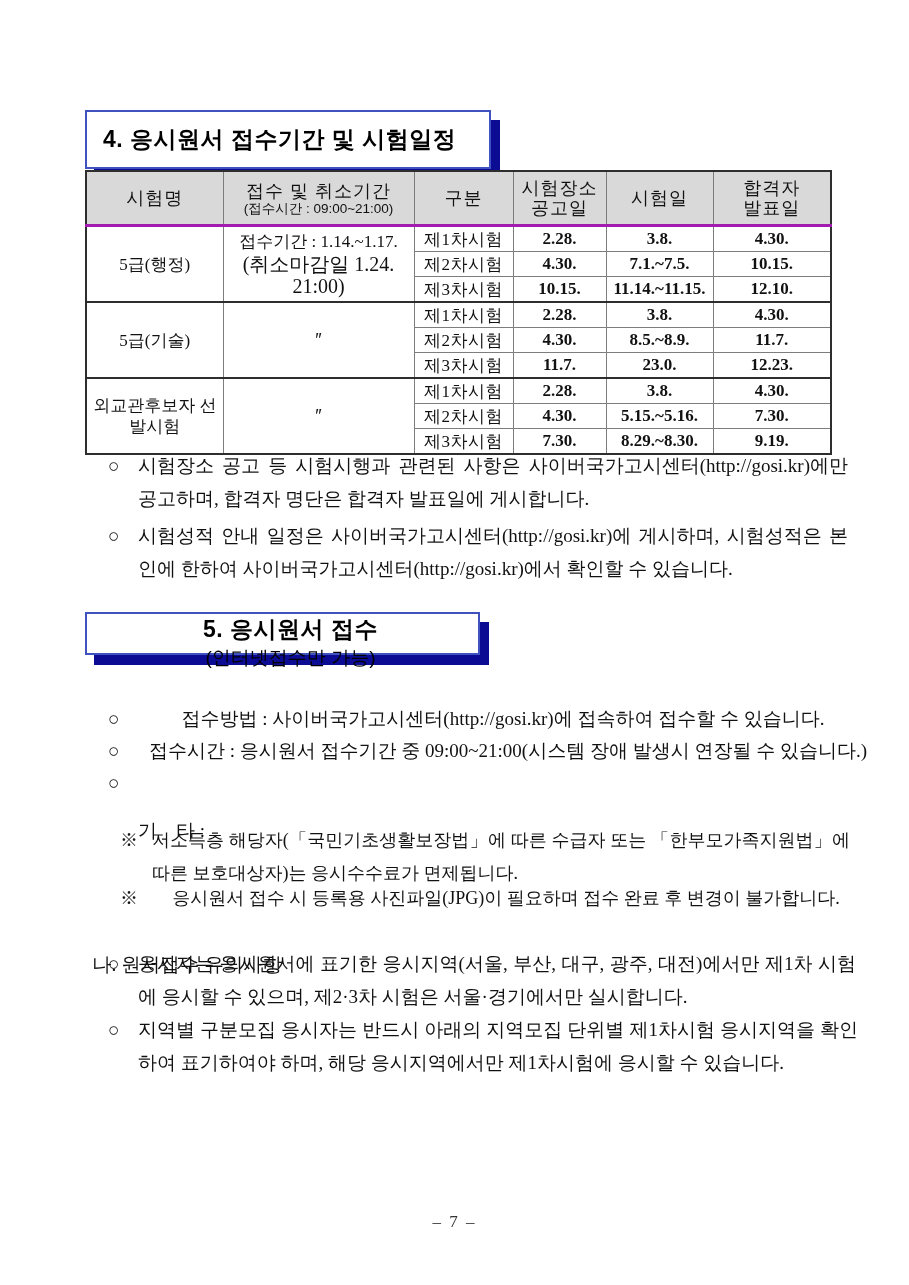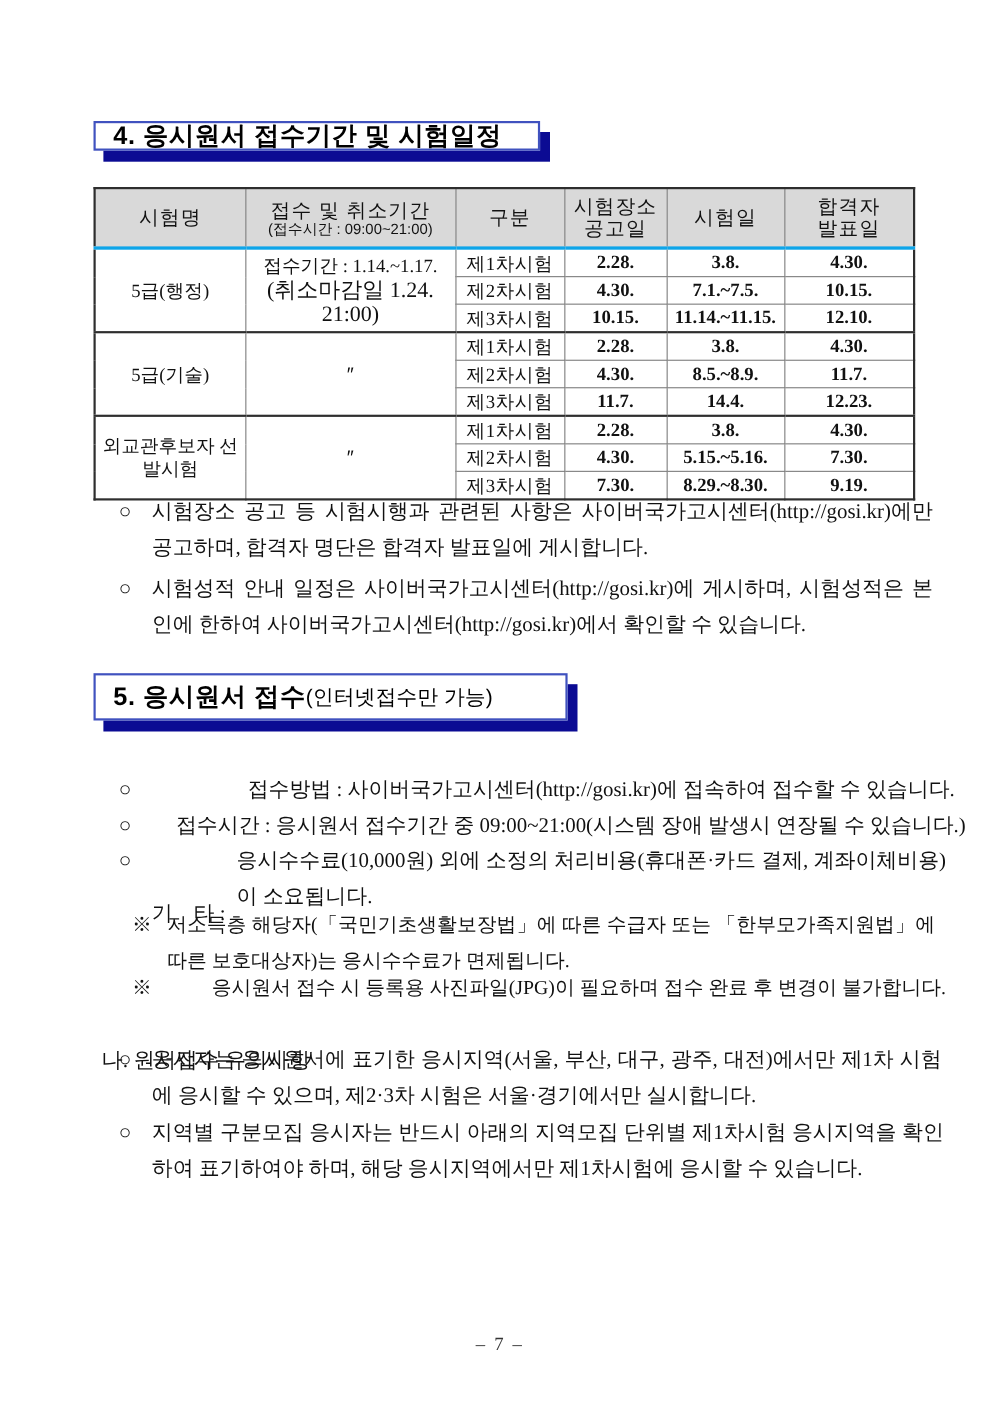--- a/index.html
+++ b/index.html
@@ -11,36 +11,36 @@
 
   
   .hdr-box {
     position:absolute; box-sizing:border-box; background:#ffffff;
     border:2px solid #4052bf; box-shadow:9px 10px 0 #0b0b93;
     display:flex; align-items:center; padding-left:16px;
     font-family:"Liberation Sans","DejaVu Sans",sans-serif;
     font-weight:700; font-size:23px; color:#000;
     letter-spacing:0.5px; white-space:nowrap;
   }
-  #sec4-box { left:85px; top:110px; width:406px; height:27px; }
-  #sec5-box { left:85px; top:612px; width:431px; height:43px; }
+  #sec4-box { left:85px; top:110px; width:406px; height:59px; }
+  #sec5-box { left:85px; top:612px; width:395px; height:43px;flex-direction:column; }
   .hdr-sub { font-weight:400; font-size:19px; letter-spacing:0; }
 
   
   table.sched {
     position:absolute; left:85px; top:170px; width:745px;
     border-collapse:collapse; table-layout:fixed; background:#fff;
     border:2px solid #2e2e2e;
   }
   table.sched th, table.sched td { border:1px solid #7d7d7d; padding:0 2px; }
   table.sched thead th {
     background:#d9d9d9; height:52px; text-align:center; vertical-align:middle;
     font-family:"Liberation Sans","DejaVu Sans",sans-serif;
     font-weight:400; font-size:18px; color:#111;
-    border-bottom:3px solid #0ea5e9; letter-spacing:1px;
+    border-bottom:3px solid #a21caf; letter-spacing:1px;
   }
   table.sched thead .th-sub { font-size:13.5px; letter-spacing:0; line-height:15px; }
   table.sched thead .th-line { line-height:20px; }
   table.sched tbody td {
     text-align:center; vertical-align:middle; height:24px;
     font-size:17px; color:#111;
   }
   tr.group-start td { border-top:2px solid #2e2e2e; }
   td.c-date { font-weight:700; font-size:16.5px; }
   td.c-name { font-size:17.5px; line-height:21px; }
@@ -48,21 +48,21 @@
   .cell-line2:empty { display:none; }
   .cell-line2 { font-size:20px; }
   td.c-round { font-size:16.5px; letter-spacing:0.5px; }
   .ditto-only .cell-line1 { font-size:18px; font-family:"Liberation Sans","DejaVu Sans",sans-serif; }
 
   
   .para { position:absolute; display:flex; font-size:19px; line-height:33px; color:#111; }
   .para .marker { flex:none; width:30px; }
   .para .plabel { flex:none; margin-right:10px; white-space:nowrap;margin-top:48px; }
   .para .ptext { flex:1; text-align:justify; }
-  .para.oneline .ptext { white-space:nowrap; text-align:right; }
+  .para.oneline .ptext { white-space:nowrap; text-align:center; }
   .note { font-size:18px; }
   .note .marker { width:32px; }
   .heading { position:absolute; font-size:19.5px; line-height:30px; color:#111; }
 
   .footer {
     position:absolute; left:0; right:0; top:1212px; text-align:center;
     font-size:17px; color:#333; letter-spacing:2px;
   }
 </style>
 </head>
@@ -141,21 +141,21 @@
       </tr>
       <tr>
         <td class="c-round">제2차시험</td>
         <td class="c-date">4.30.</td>
         <td class="c-date">8.5.~8.9.</td>
         <td class="c-date">11.7.</td>
       </tr>
       <tr>
         <td class="c-round">제3차시험</td>
         <td class="c-date">11.7.</td>
-        <td class="c-date">14.4.</td>
+        <td class="c-date">23.0.</td>
         <td class="c-date">12.23.</td>
       </tr>
 
       <tr class="group-start">
         <td class="c-name" rowspan="3">외교관후보자 선발시험</td>
         <td class="c-period ditto-only" rowspan="3">
           <div class="cell-line1">″</div>
 
         </td>
         <td class="c-round">제1차시험</td>
@@ -197,21 +197,20 @@
     <span class="marker">○</span>
     <span class="ptext">접수방법 : 사이버국가고시센터(http://gosi.kr)에 접속하여 접수할 수 있습니다.</span>
   </div>
   <div class="para oneline" style="left:108px; top:734px; width:770px;">
     <span class="marker">○</span>
     <span class="ptext">접수시간 : 응시원서 접수기간 중 09:00~21:00(시스템 장애 발생시 연장될 수 있습니다.)</span>
   </div>
   <div class="para" style="left:108px; top:766px; width:752px;">
     <span class="marker">○</span>
     <span class="plabel">기&nbsp;&nbsp;&nbsp;&nbsp;타 :</span>
-    <span class="ptext">응시수수료(10,000원) 외에 소정의 처리비용(휴대폰·카드 결제, 계좌이체비용)이 소요됩니다.</span>
   </div>
 
   <div class="para note" style="left:120px; top:824px; width:730px;">
     <span class="marker">※</span>
     <span class="ptext">저소득층 해당자(「국민기초생활보장법」에 따른 수급자 또는 「한부모가족지원법」에 따른 보호대상자)는 응시수수료가 면제됩니다.</span>
   </div>
   <div class="para note oneline" style="left:120px; top:882px; width:740px;">
     <span class="marker">※</span>
     <span class="ptext">응시원서 접수 시 등록용 사진파일(JPG)이 필요하며 접수 완료 후 변경이 불가합니다.</span>
   </div>

